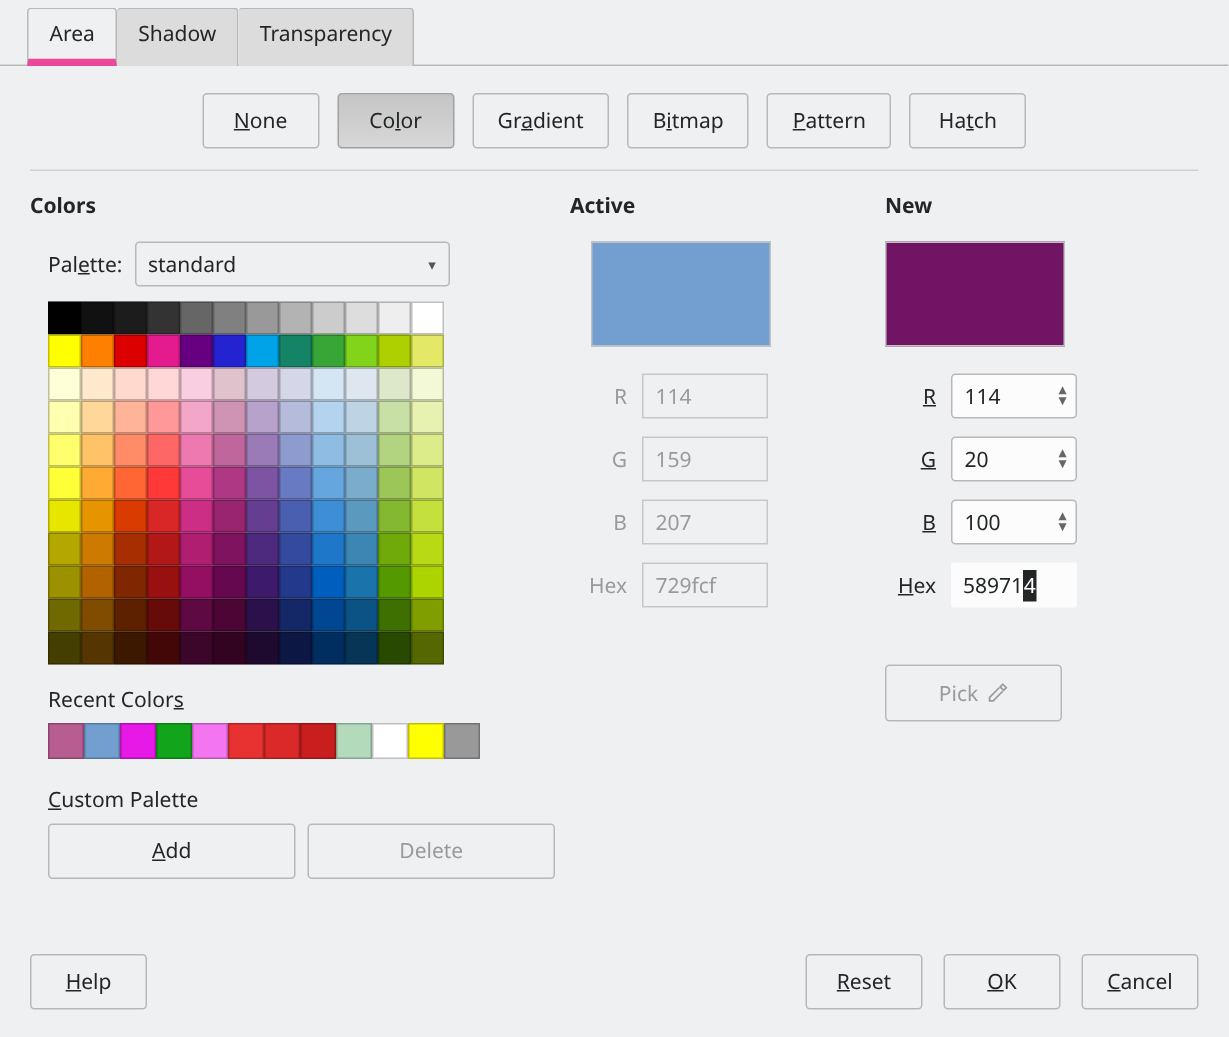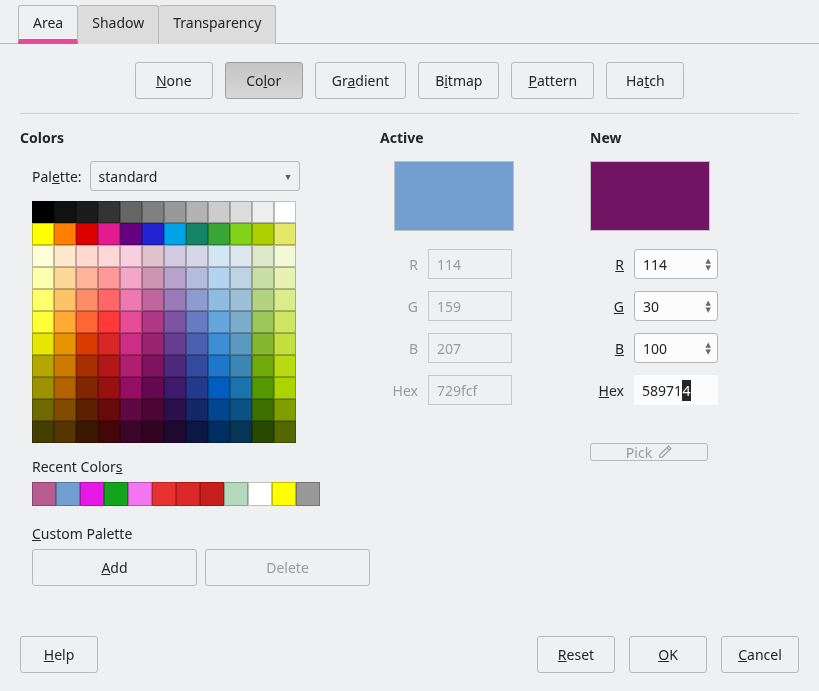--- a/index.html
+++ b/index.html
@@ -197,21 +197,21 @@
     align-items: center;
     border-radius: 2px;
   }
   .hex-input .cursor {
     background: #232627;
     color: #fff;
     padding: 1px 0.5px;
   }
   .pick-btn {
     width: 118px;
-    height: 18px;
+    height: 38px;
     border: 1px solid #b8b8b8;
     background: #eff0f1;
     border-radius: 3px;
     display: flex;
     align-items: center;
     justify-content: center;
     gap: 6px;
     color: #9a9a9a;
     margin: 26px 0 0 0;
   }
@@ -446,21 +446,21 @@
               <span>114</span>
               <span class="spin-arrows">
                   <span>▲</span>
                   <span>▼</span>
                 </span>
             </div>
           </div>
           <div class="ci-row">
             <span class="ci-label"><u>G</u></span>
             <div class="spin">
-              <span>30</span>
+              <span>20</span>
               <span class="spin-arrows">
                   <span>▲</span>
                   <span>▼</span>
                 </span>
             </div>
           </div>
           <div class="ci-row">
             <span class="ci-label"><u>B</u></span>
             <div class="spin">
               <span>100</span>

